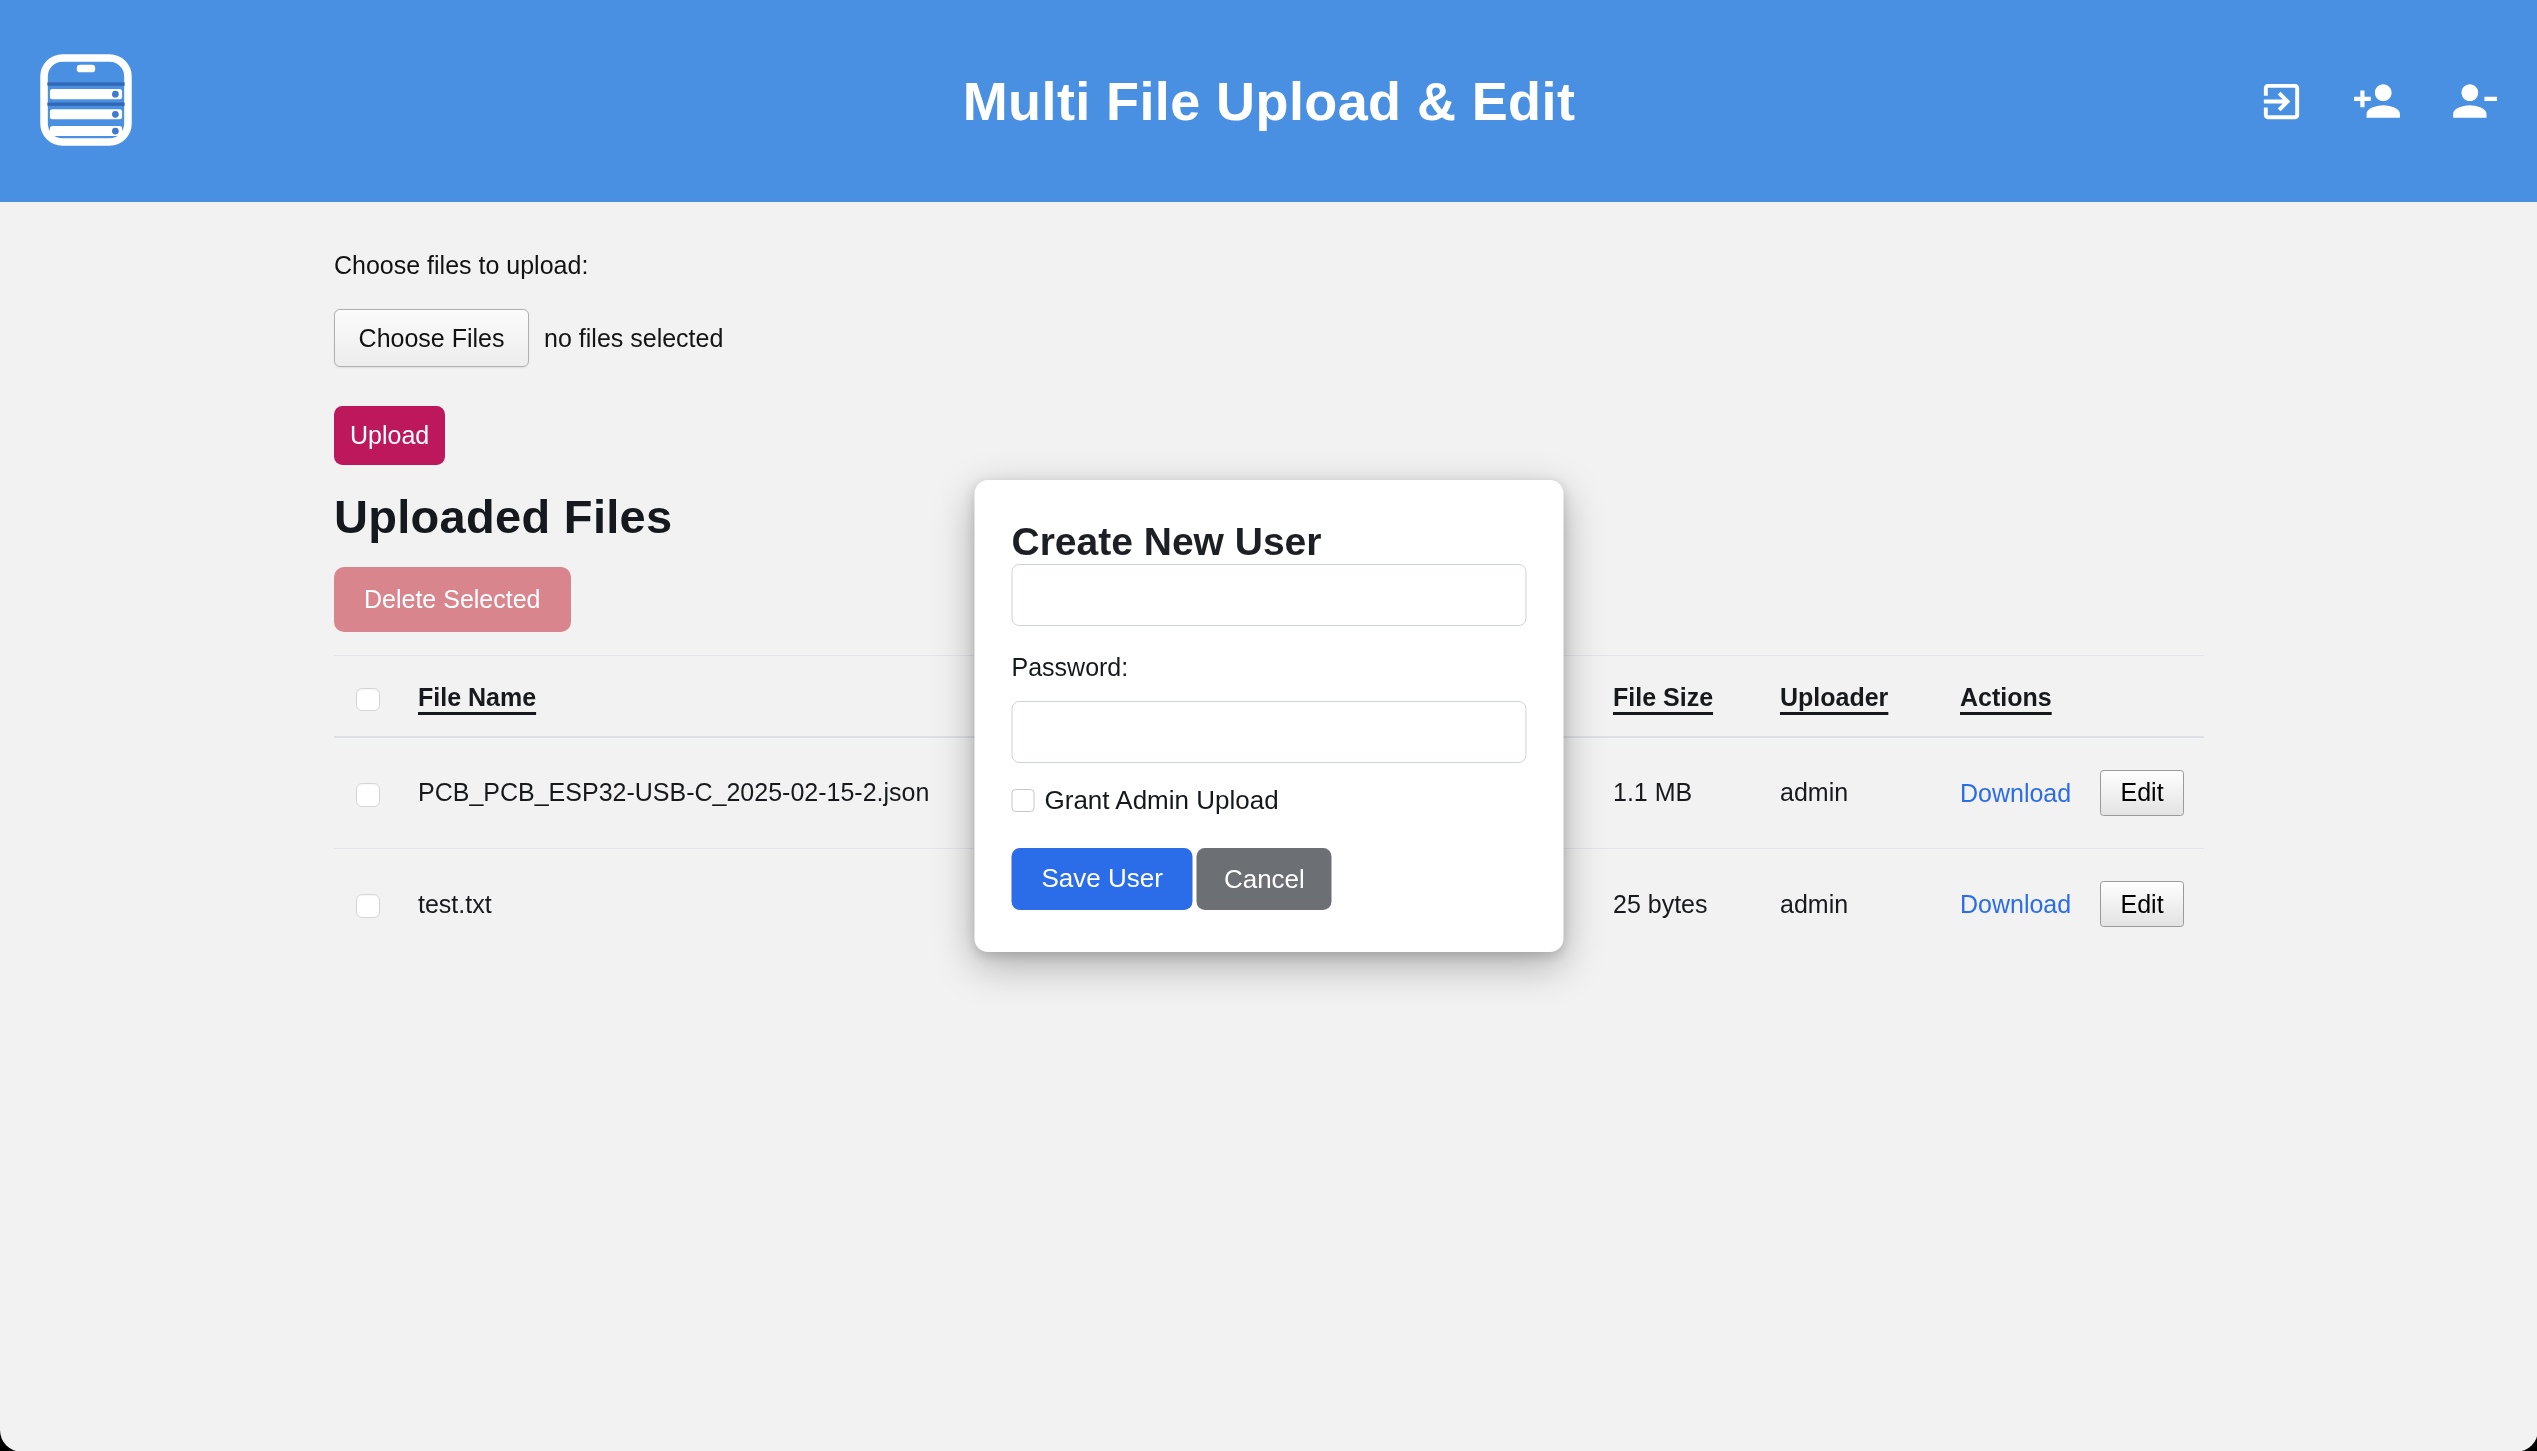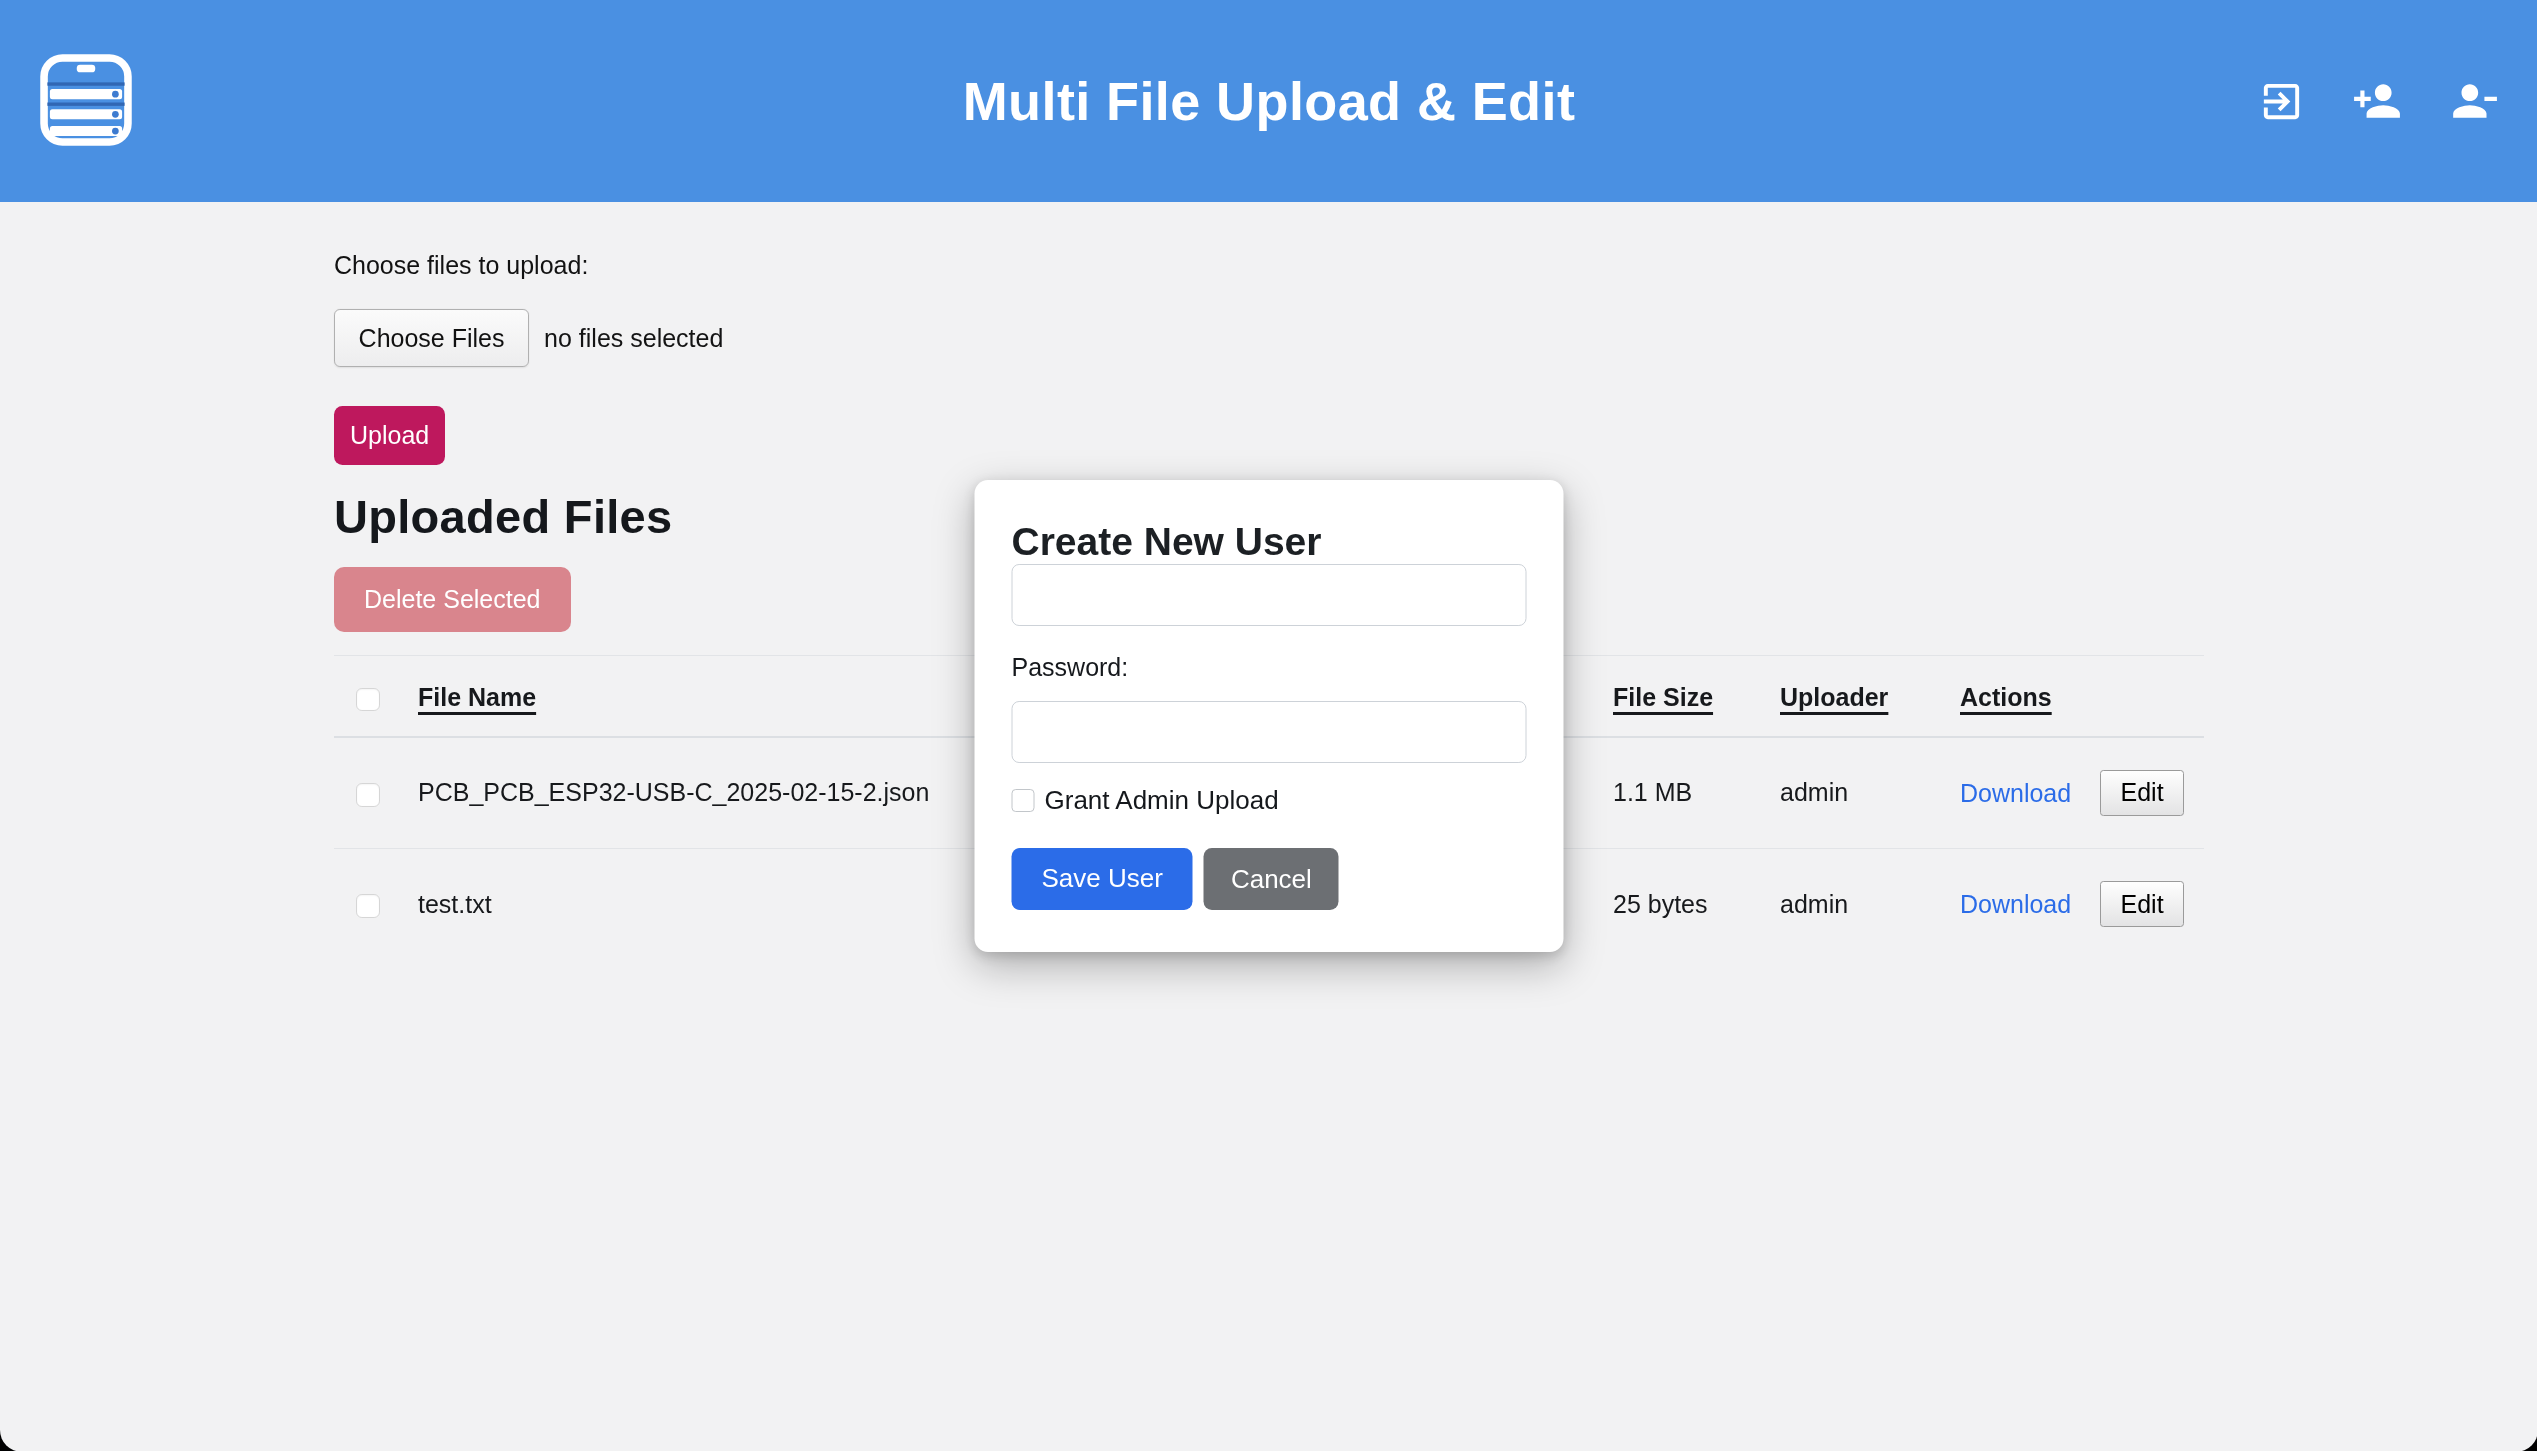--- a/index.html
+++ b/index.html
@@ -127,21 +127,21 @@
     background:#fff;border:1.7px solid #cdd2d8;border-radius:7.6px;
     outline:none;
   }
   .admin-row{display:flex;align-items:center;margin:22px 0 32px;}
   .admin-checkbox{
     -webkit-appearance:none;appearance:none;
     width:23px;height:23px;margin:0 10px 0 0;
     background:#fff;border:1.7px solid #c2c6ca;border-radius:4.2px;cursor:pointer;
   }
   .admin-label{font-size:26px;color:#15181c;}
-  .modal-buttons{display:flex;gap:11px;}
+  .modal-buttons{display:flex;gap:4px;}
   .save-btn{
     background:#2b6ce8;color:#fff;border:none;
     font-size:26px;height:62px;padding:0 30px;border-radius:8.4px;cursor:pointer;
   }
   .cancel-btn{
     background:#6c6f73;color:#fff;border:none;
     font-size:26px;height:62px;padding:16px 27px;border-radius:8.4px;cursor:pointer;
   }
 </style>
 </head>

